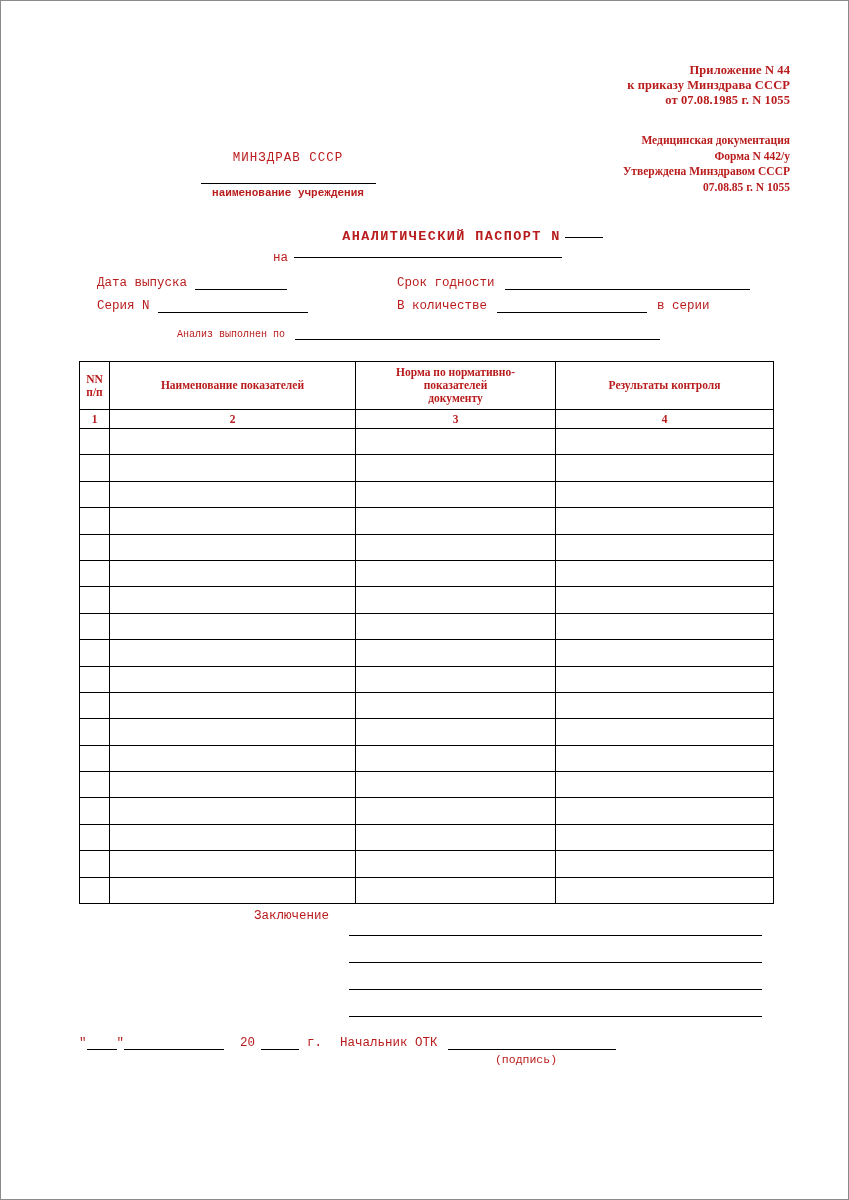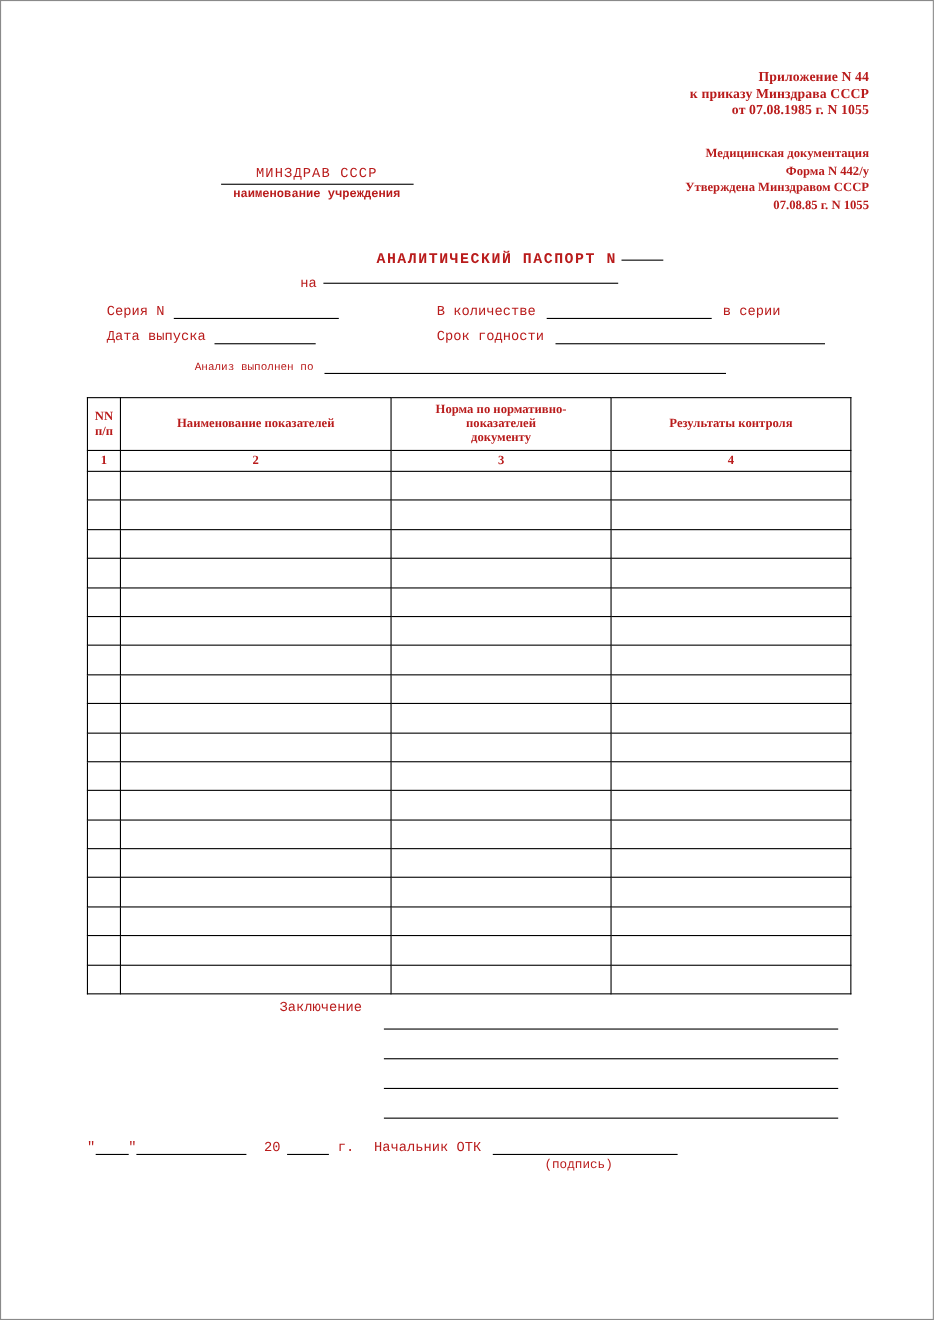--- a/index.html
+++ b/index.html
@@ -38,21 +38,21 @@
     position: absolute;
     top: 150px;
     left: 172px;
     width: 230px;
     text-align: center;
     font-family: "Liberation Mono", monospace;
     font-size: 12.5px;
   }
   .inst-name {
     letter-spacing: 1px;
-    margin-bottom: 2px;
+    margin-bottom: 18px;
   }
   .inst-rule {
     border-top: 1px solid #000;
     width: 175px;
     margin: 0 auto 3px auto;
   }
   .inst-caption {
     font-family: Liberation Mono, monospace;
     font-weight: bold;
     font-size: 11px;
@@ -249,39 +249,39 @@
 
   <div class="doc-title">
     <span>АНАЛИТИЧЕСКИЙ ПАСПОРТ N</span><span class="title-blank"></span>
   </div>
 
   <div class="na-row">
     <span>на</span><span class="blank"></span>
   </div>
 
   <div class="fields">
+    <div class="field-row">
+      <div class="col-left">
+        <span class="f-label">Дата выпуска</span>
+        <span class="f-blank" style="width:92px; margin-left:8px;"></span>
+      </div>
+      <div class="col-right">
+        <span class="f-label">Срок годности</span>
+        <span class="f-blank" style="width:245px; margin-left:10px;"></span>
+      </div>
+    </div>
     <div class="field-row">
       <div class="col-left">
         <span class="f-label">Серия N</span>
         <span class="f-blank" style="width:150px; margin-left:8px;"></span>
       </div>
       <div class="col-right">
         <span class="f-label">В количестве</span>
         <span class="f-blank" style="width:150px; margin:0 10px;"></span>
         <span class="f-label">в серии</span>
-      </div>
-    </div>
-    <div class="field-row">
-      <div class="col-left">
-        <span class="f-label">Дата выпуска</span>
-        <span class="f-blank" style="width:92px; margin-left:8px;"></span>
-      </div>
-      <div class="col-right">
-        <span class="f-label">Срок годности</span>
-        <span class="f-blank" style="width:245px; margin-left:10px;"></span>
       </div>
     </div>
   </div>
 
   <div class="analiz-row">
     <span class="f-label">Анализ выполнен по</span>
     <span class="f-blank" style="width:365px; margin-left:10px;"></span>
   </div>
 
   <table class="main">

